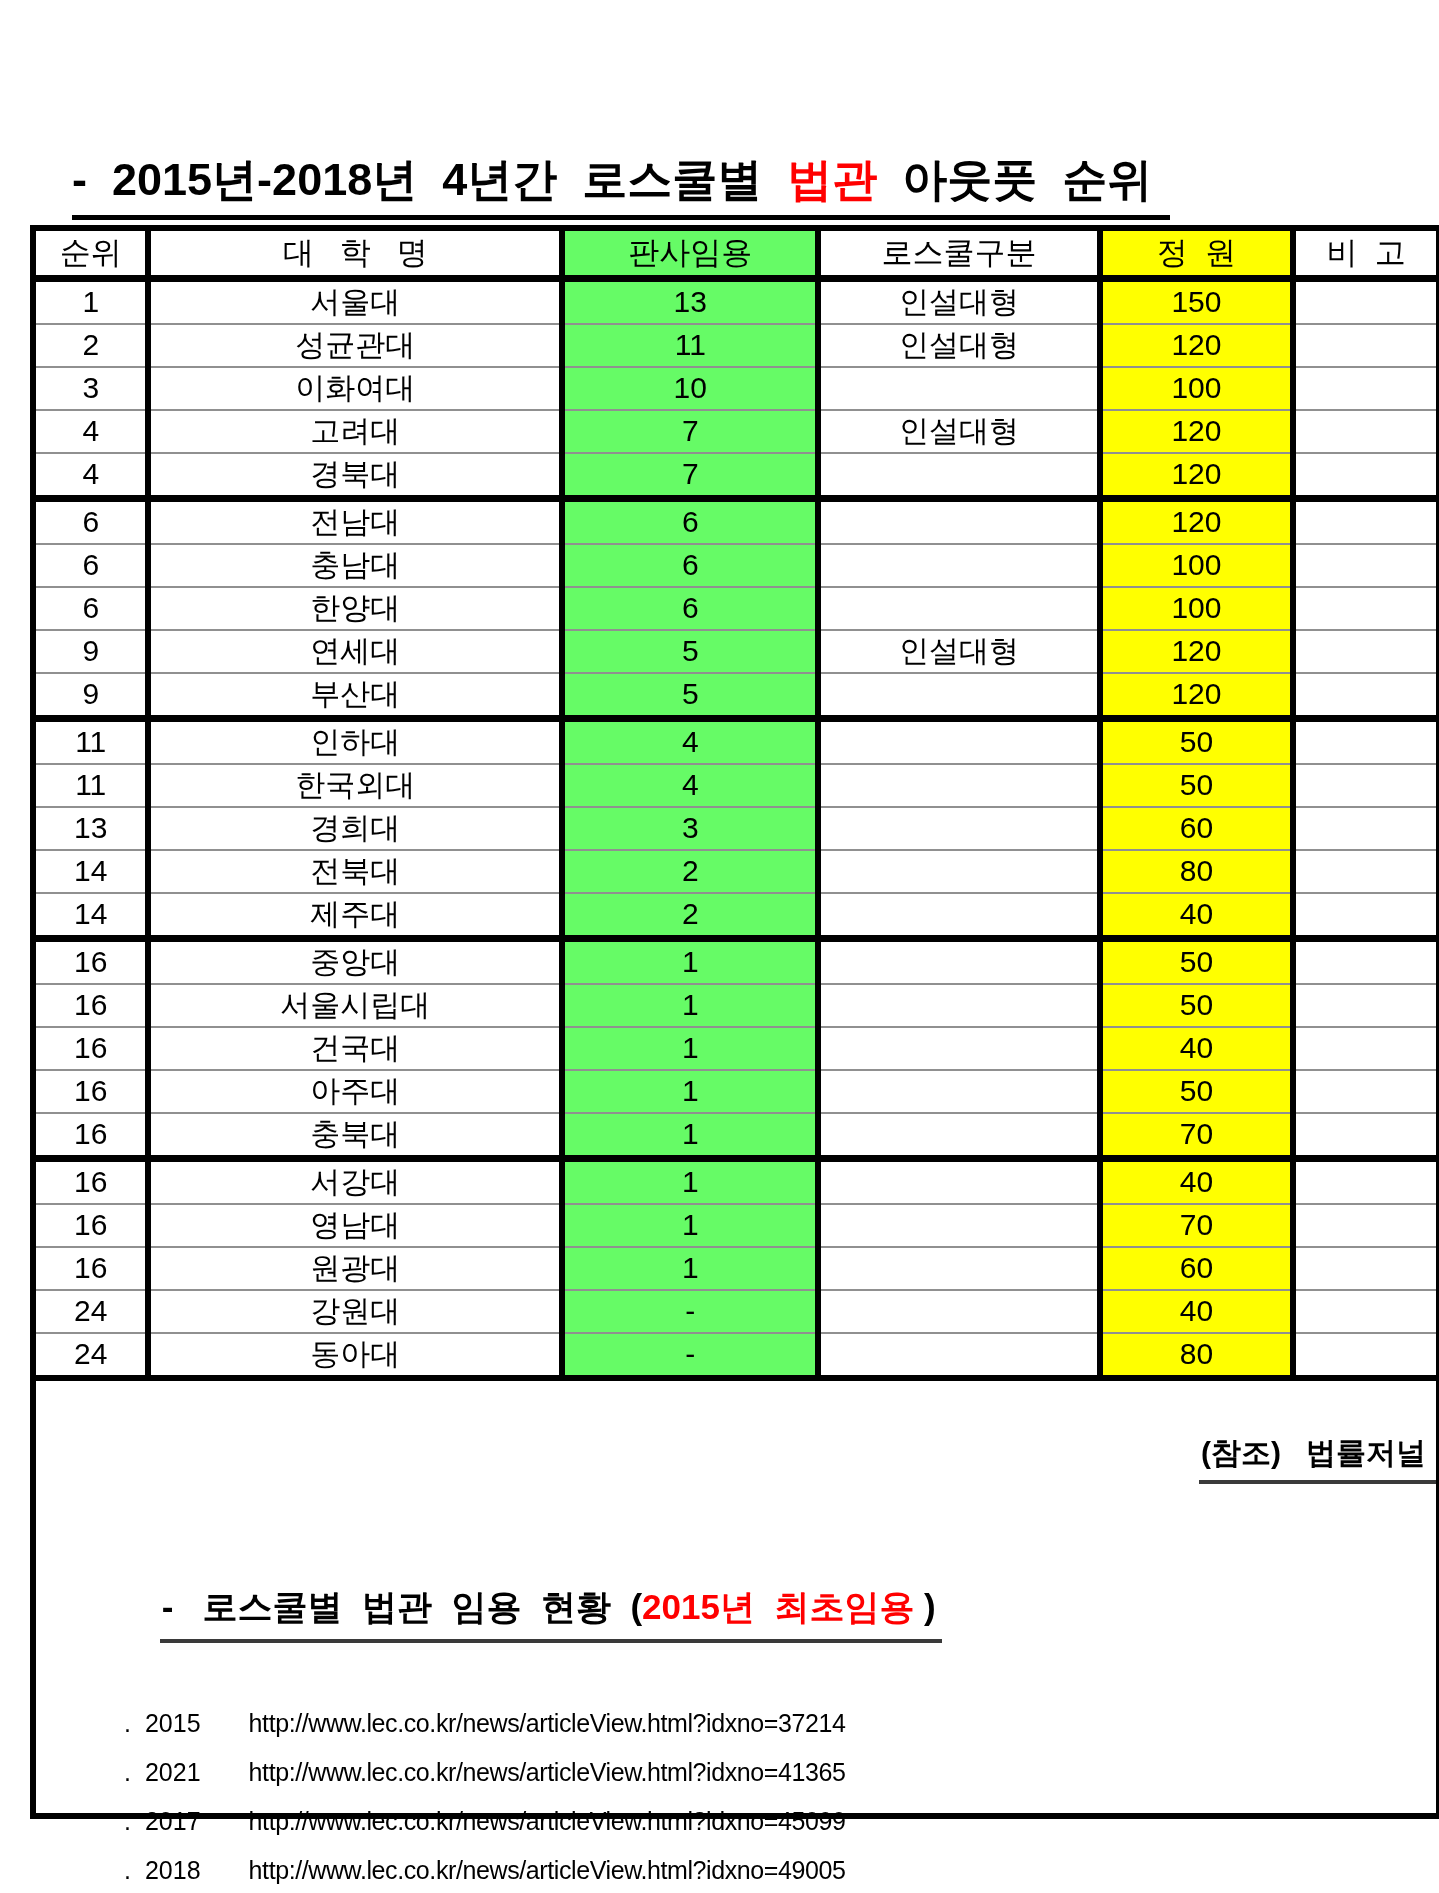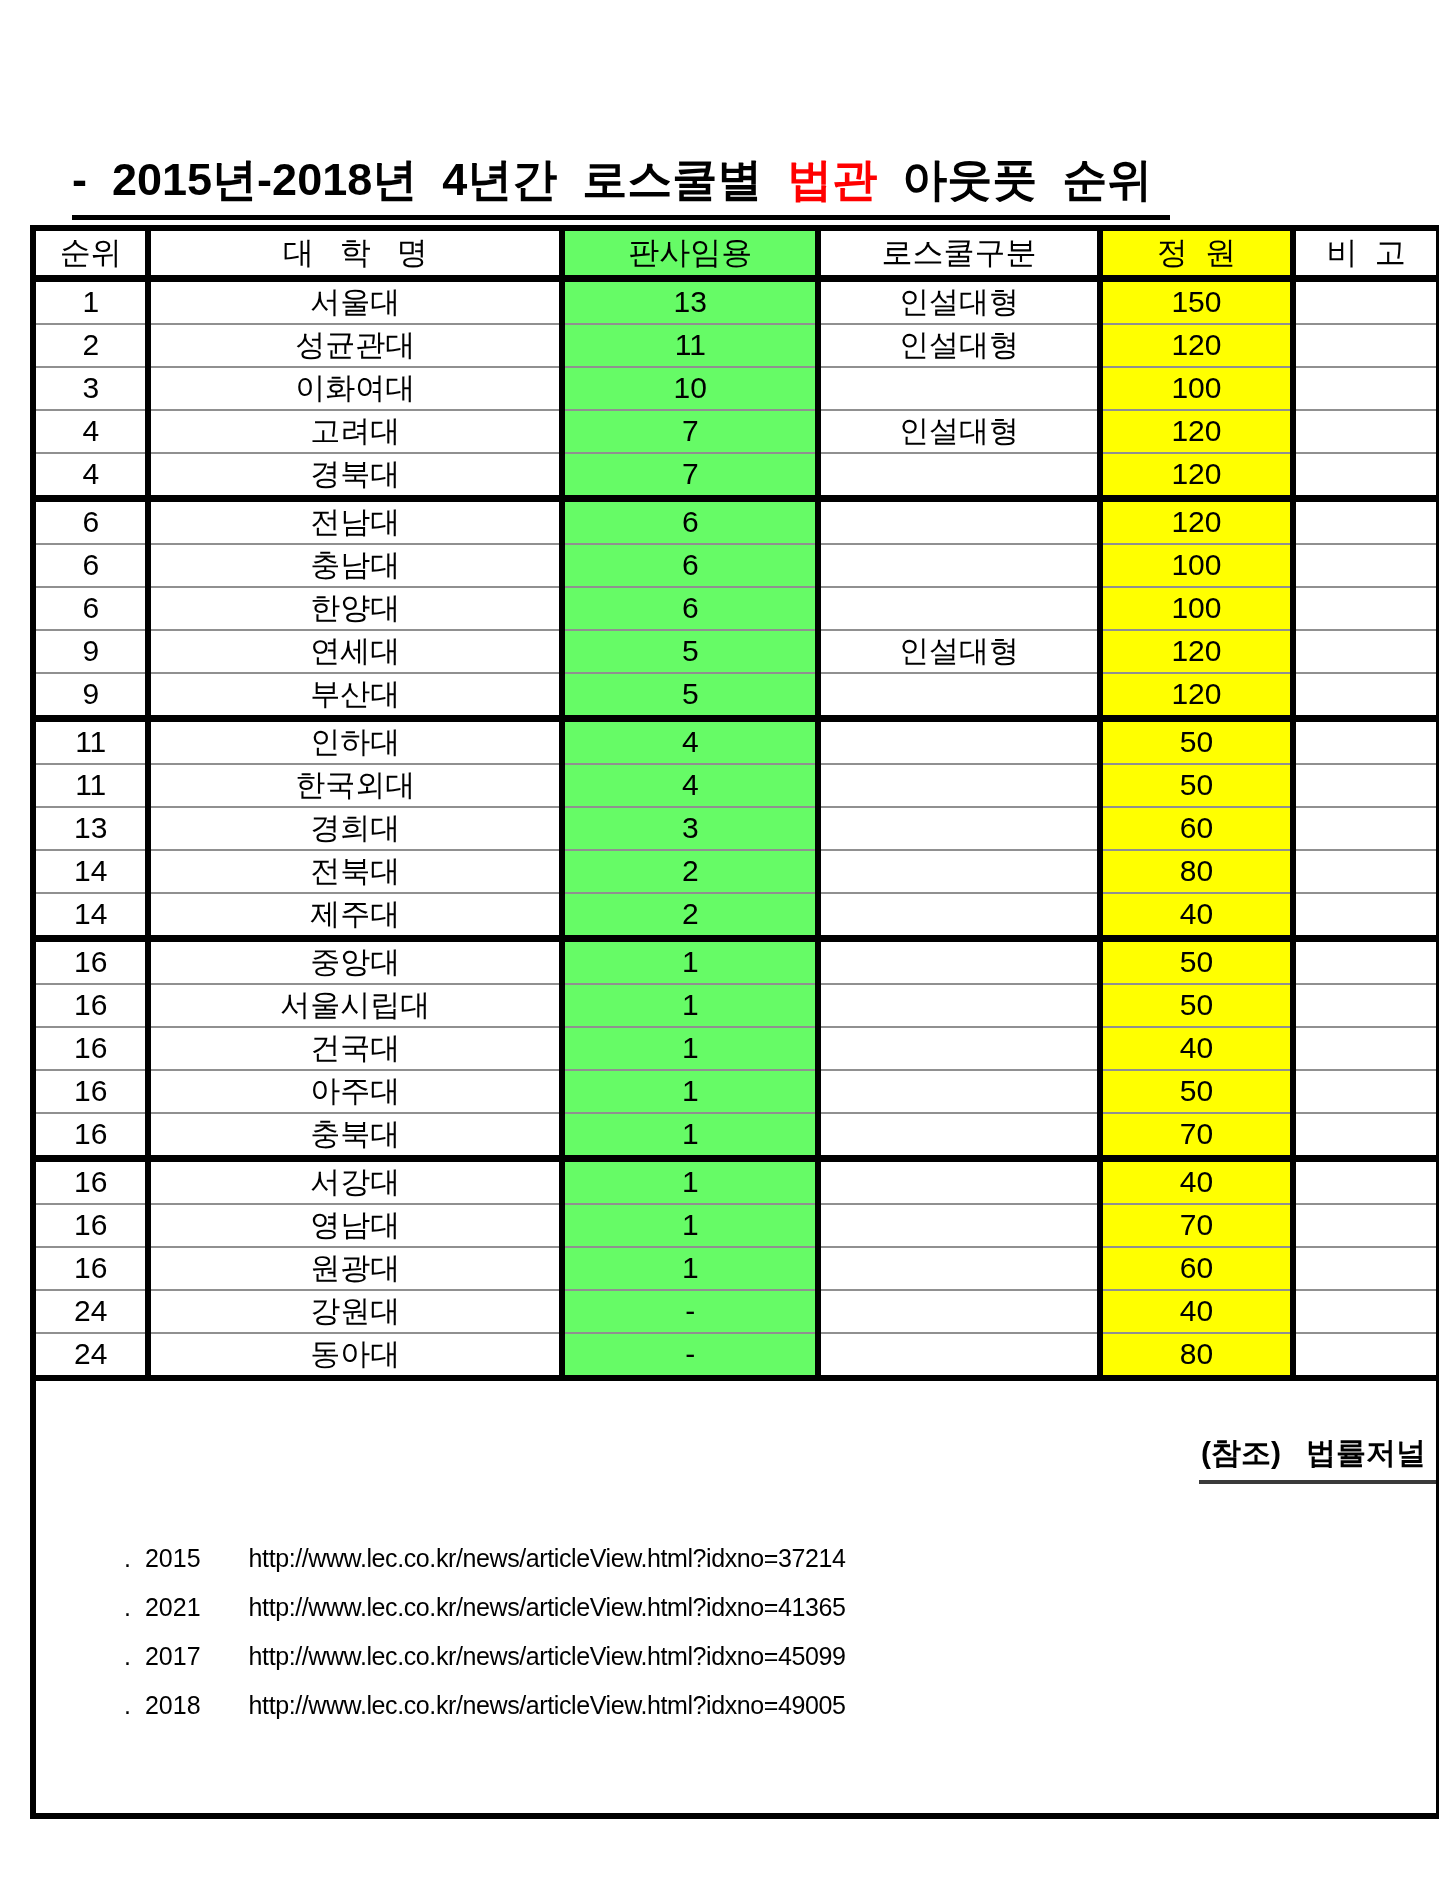--- a/index.html
+++ b/index.html
@@ -313,20 +313,23 @@
             <td class="yellow">80</td>
             <td></td>
           </tr>
         </tbody>
     </table>
 
     <div class="footer-box">
       <div class="ref-line1">
         <span class="u">(참조)   법률저널</span>
       </div>
+      <div class="ref-line2">
+        <span class="u"><span>-   로스쿨별  법관  임용  현황  (</span><span class="red">2015년  최초임용</span><span> )</span></span>
+      </div>
       <div class="links">
           <div class="link-line"><span class="dot">.</span><span class="year">2015</span><span class="url">http://www.lec.co.kr/news/articleView.html?idxno=37214</span></div>
           <div class="link-line"><span class="dot">.</span><span class="year">2021</span><span class="url">http://www.lec.co.kr/news/articleView.html?idxno=41365</span></div>
           <div class="link-line"><span class="dot">.</span><span class="year">2017</span><span class="url">http://www.lec.co.kr/news/articleView.html?idxno=45099</span></div>
           <div class="link-line"><span class="dot">.</span><span class="year">2018</span><span class="url">http://www.lec.co.kr/news/articleView.html?idxno=49005</span></div>
         </div>
     </div>
 
   </div>
 </div>

